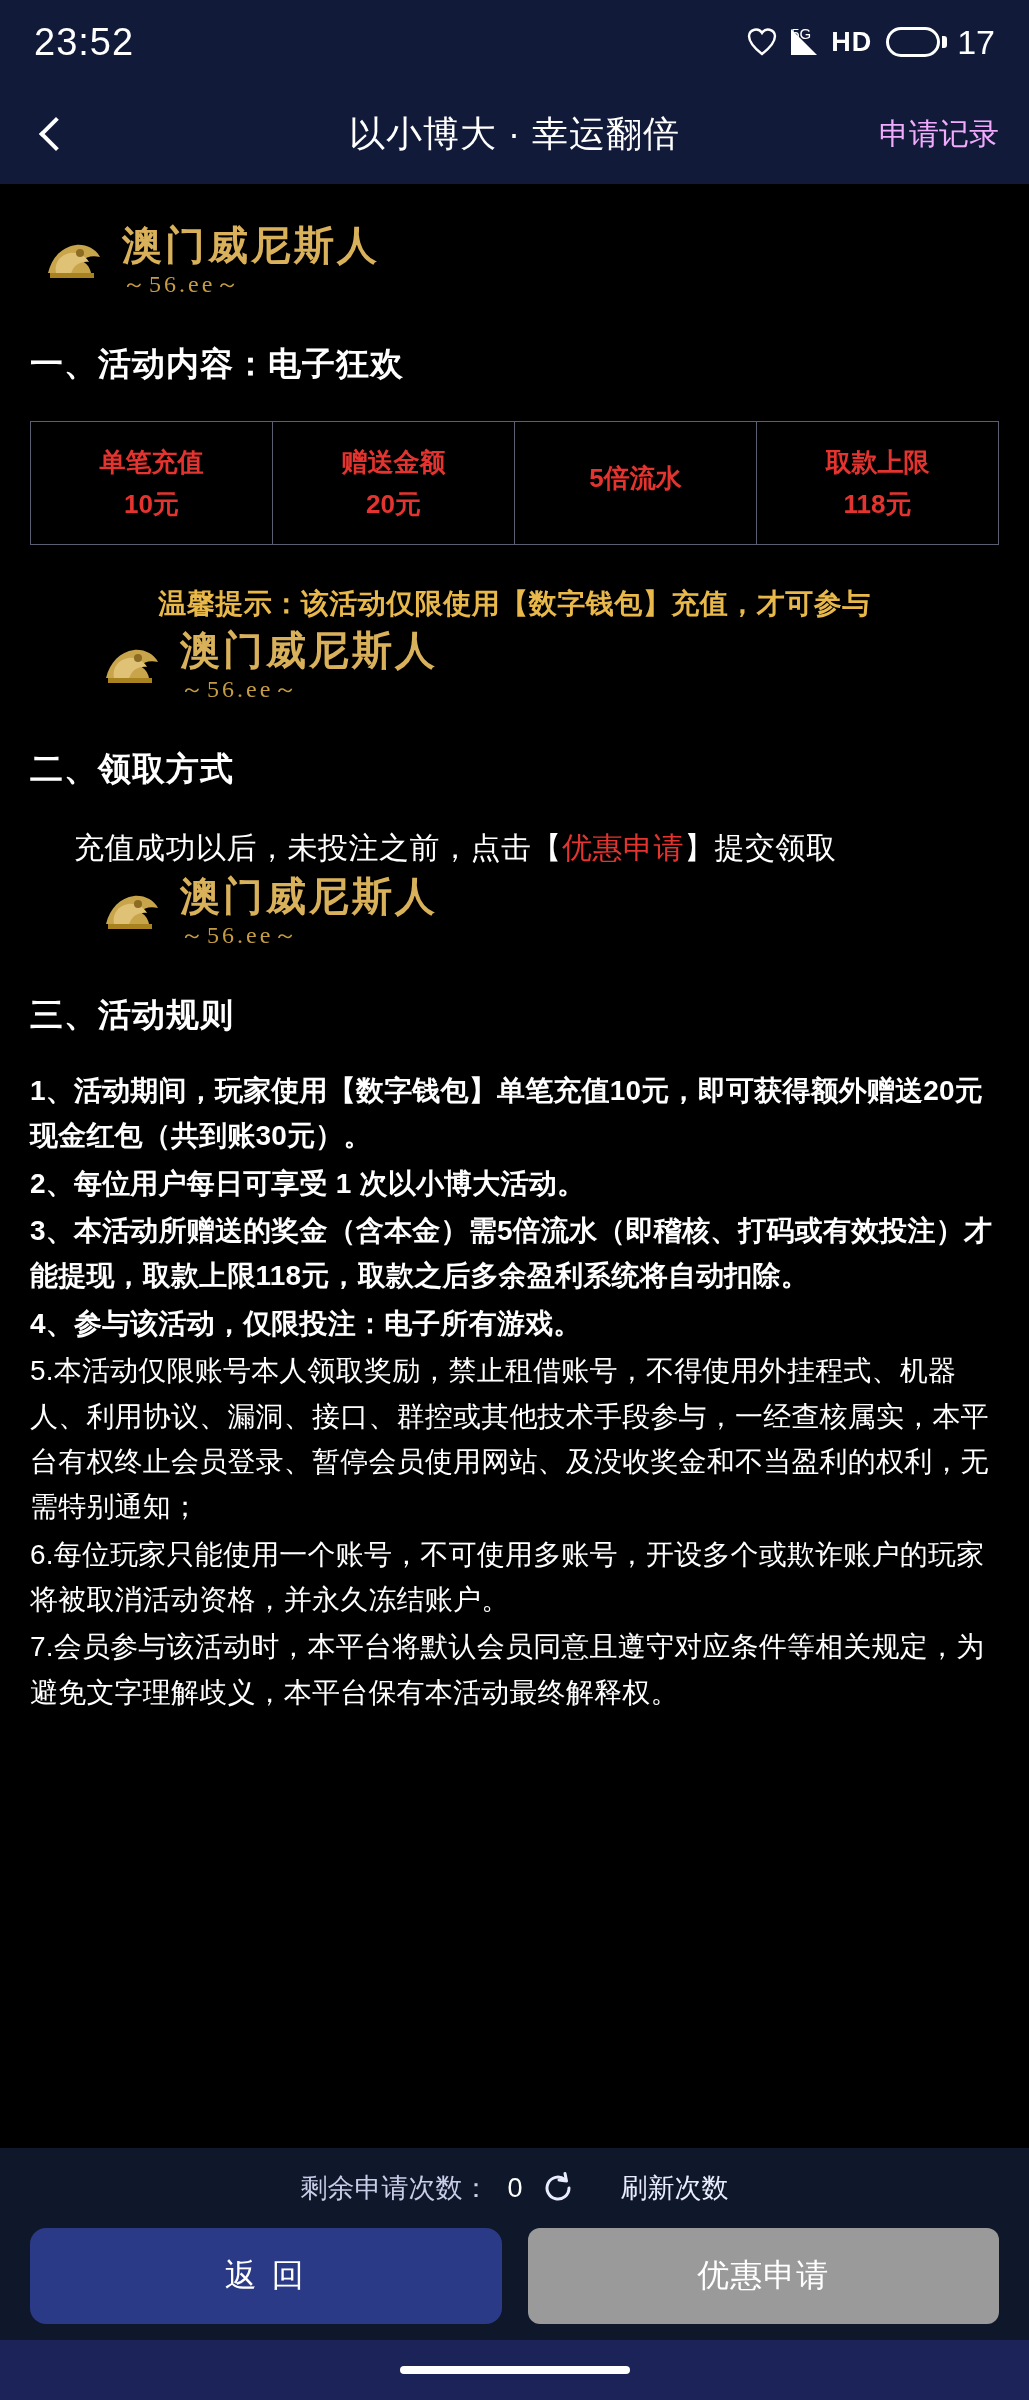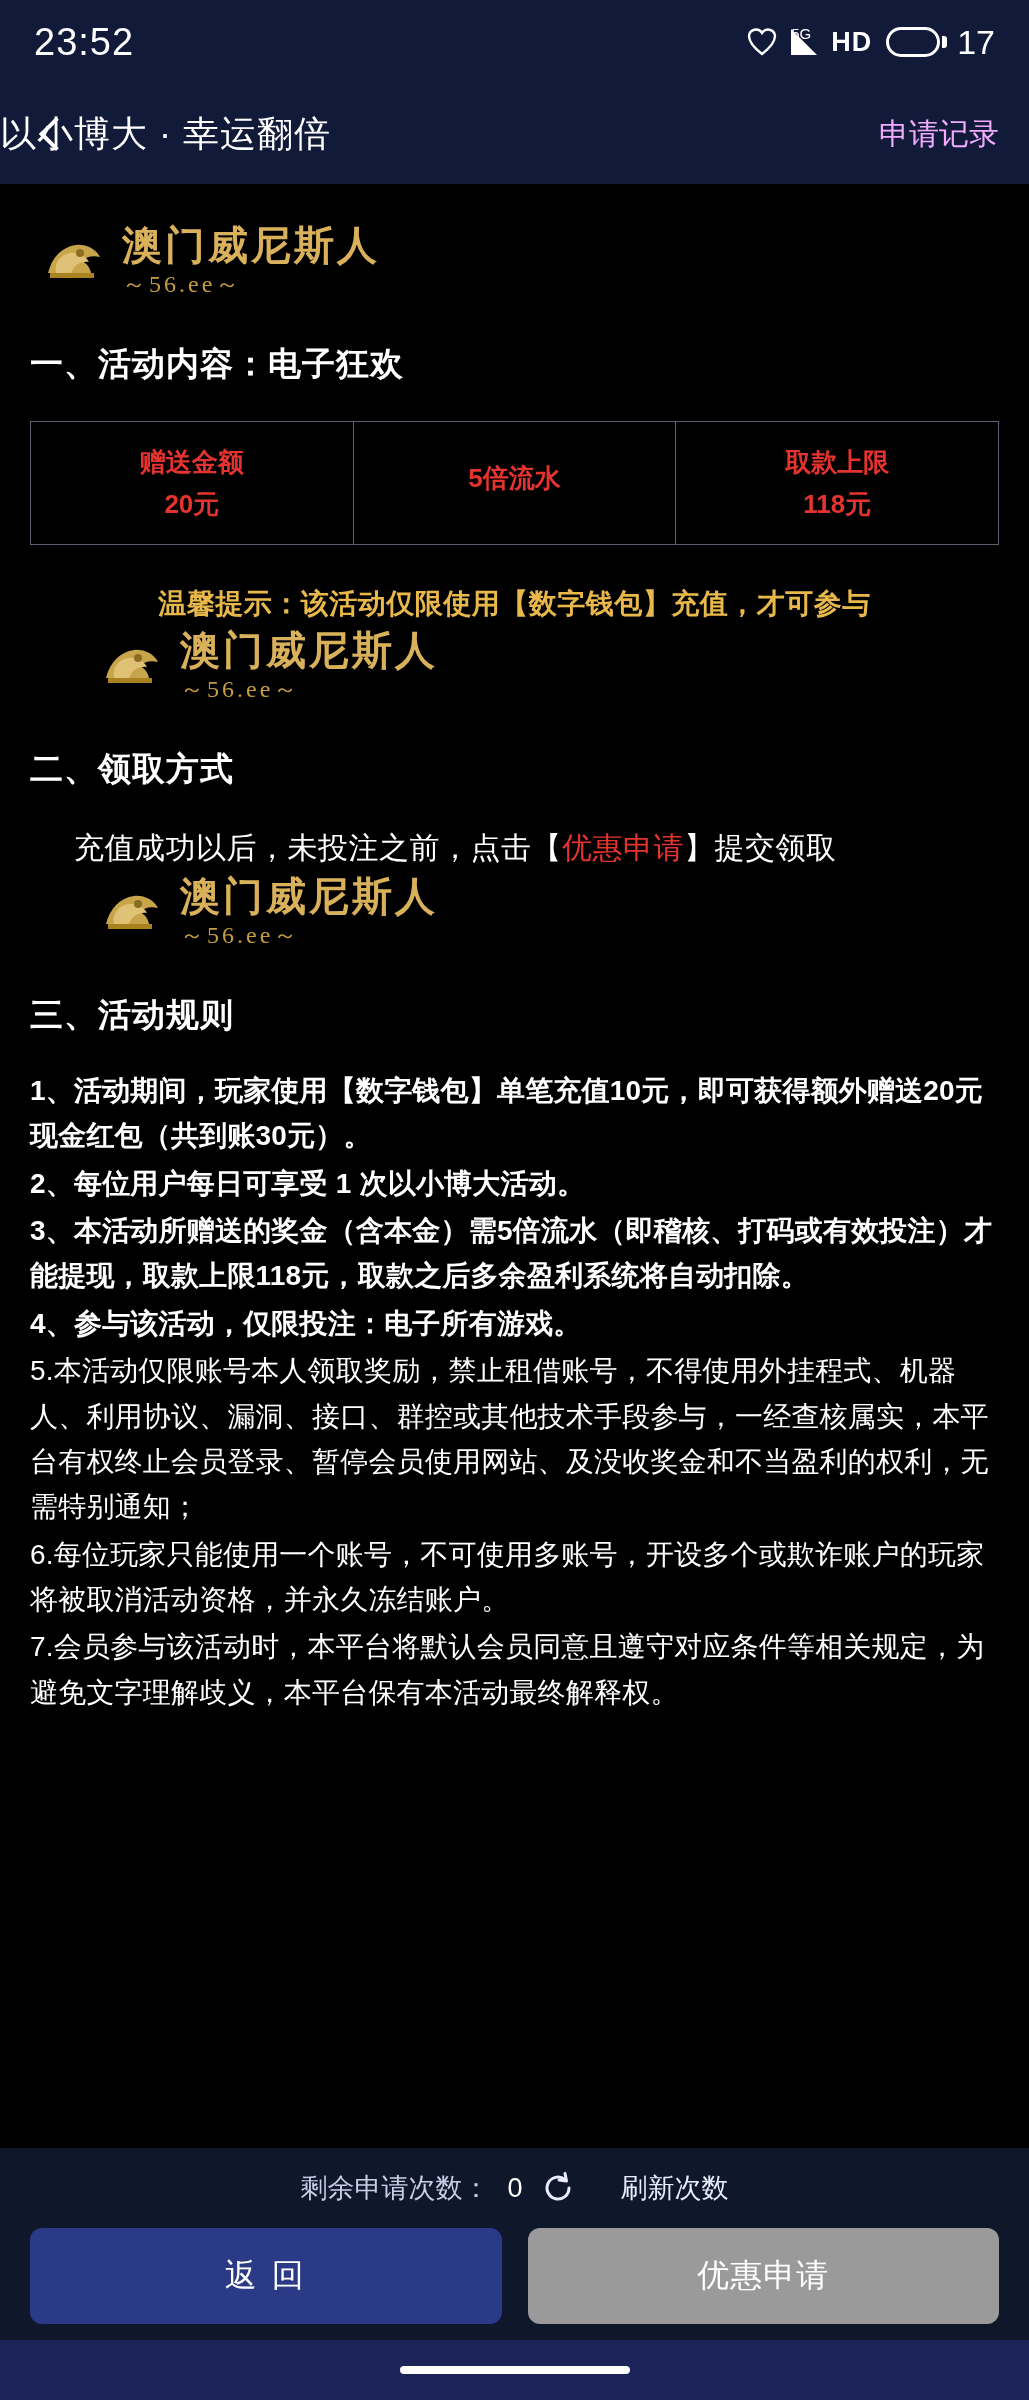--- a/index.html
+++ b/index.html
@@ -91,20 +91,21 @@
     content: "";
     width: 20px; height: 20px;
     border-left: 4px solid #fff;
     border-bottom: 4px solid #fff;
     transform: rotate(45deg);
     margin-left: 8px;
   }
   .appbar-title {
     position: absolute;
     left: 0; right: 0;
+    text-align: center;
     color: #fff;
     font-size: 36px;
     letter-spacing: 1px;
     pointer-events: none;
   }
   .appbar-action {
     color: #f0abfc;
     font-size: 30px;
     z-index: 2;
     cursor: pointer;
@@ -243,20 +244,21 @@
     display: flex;
     align-items: center;
     justify-content: center;
     font-size: 32px;
     cursor: pointer;
     letter-spacing: 3px;
   }
   .btn-back {
     background: #2a3a86;
     color: #ffffff;
+    border-radius: 16px;
   }
   .btn-apply {
     background: #9a9a9a;
     color: #ffffff;
     letter-spacing: 1px;
   }
   .gesture-bar {
     height: 60px;
     background: #1b2358;
     display: flex;
@@ -313,20 +315,24 @@
     </span>
     <span class="logo-text">
       <span class="logo-main">澳门威尼斯人</span>
       <span class="logo-sub">～56.ee～</span>
     </span>
   </div>
 
   <div class="section-title">一、活动内容：电子狂欢</div>
 
   <div class="reward-table">
+    <div class="reward-cell">
+      <span>单笔充值</span>
+      <span>10元</span>
+    </div>
     <div class="reward-cell">
       <span>赠送金额</span>
       <span>20元</span>
     </div>
     <div class="reward-cell">
       <span>5倍流水</span>
       <span></span>
     </div>
     <div class="reward-cell">
       <span>取款上限</span>

